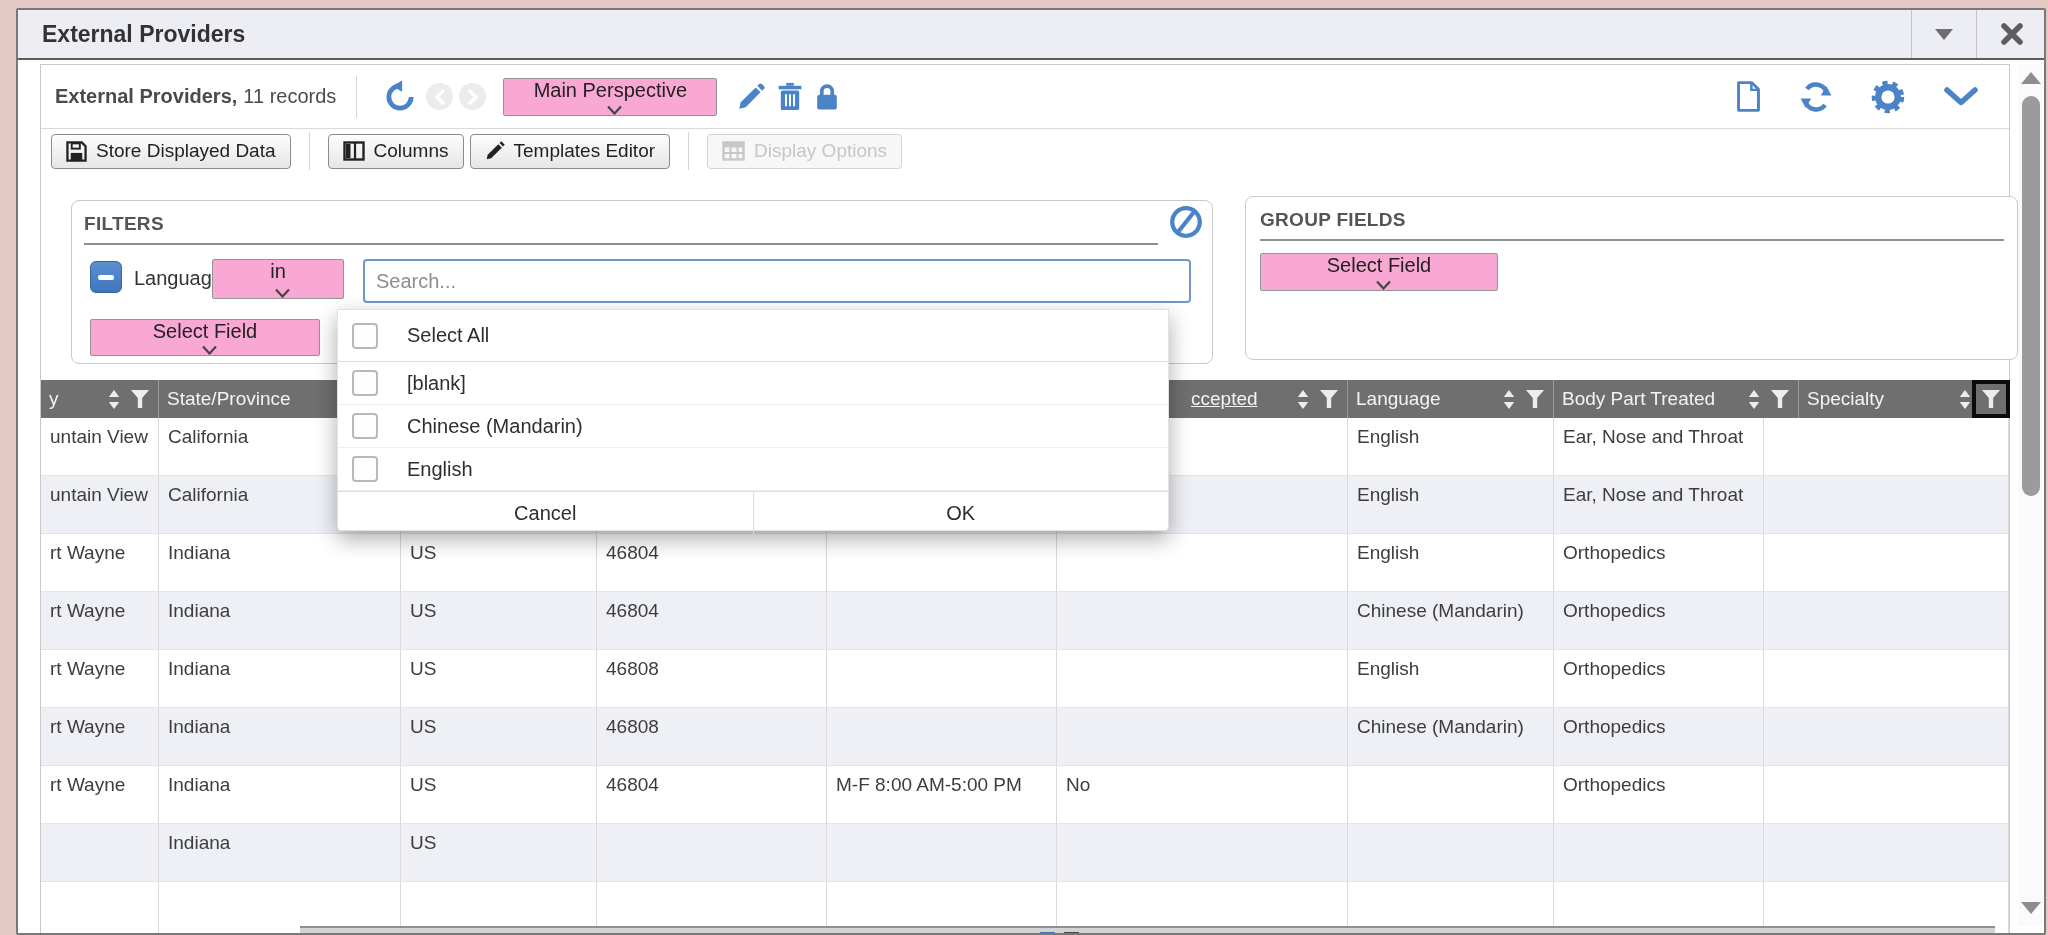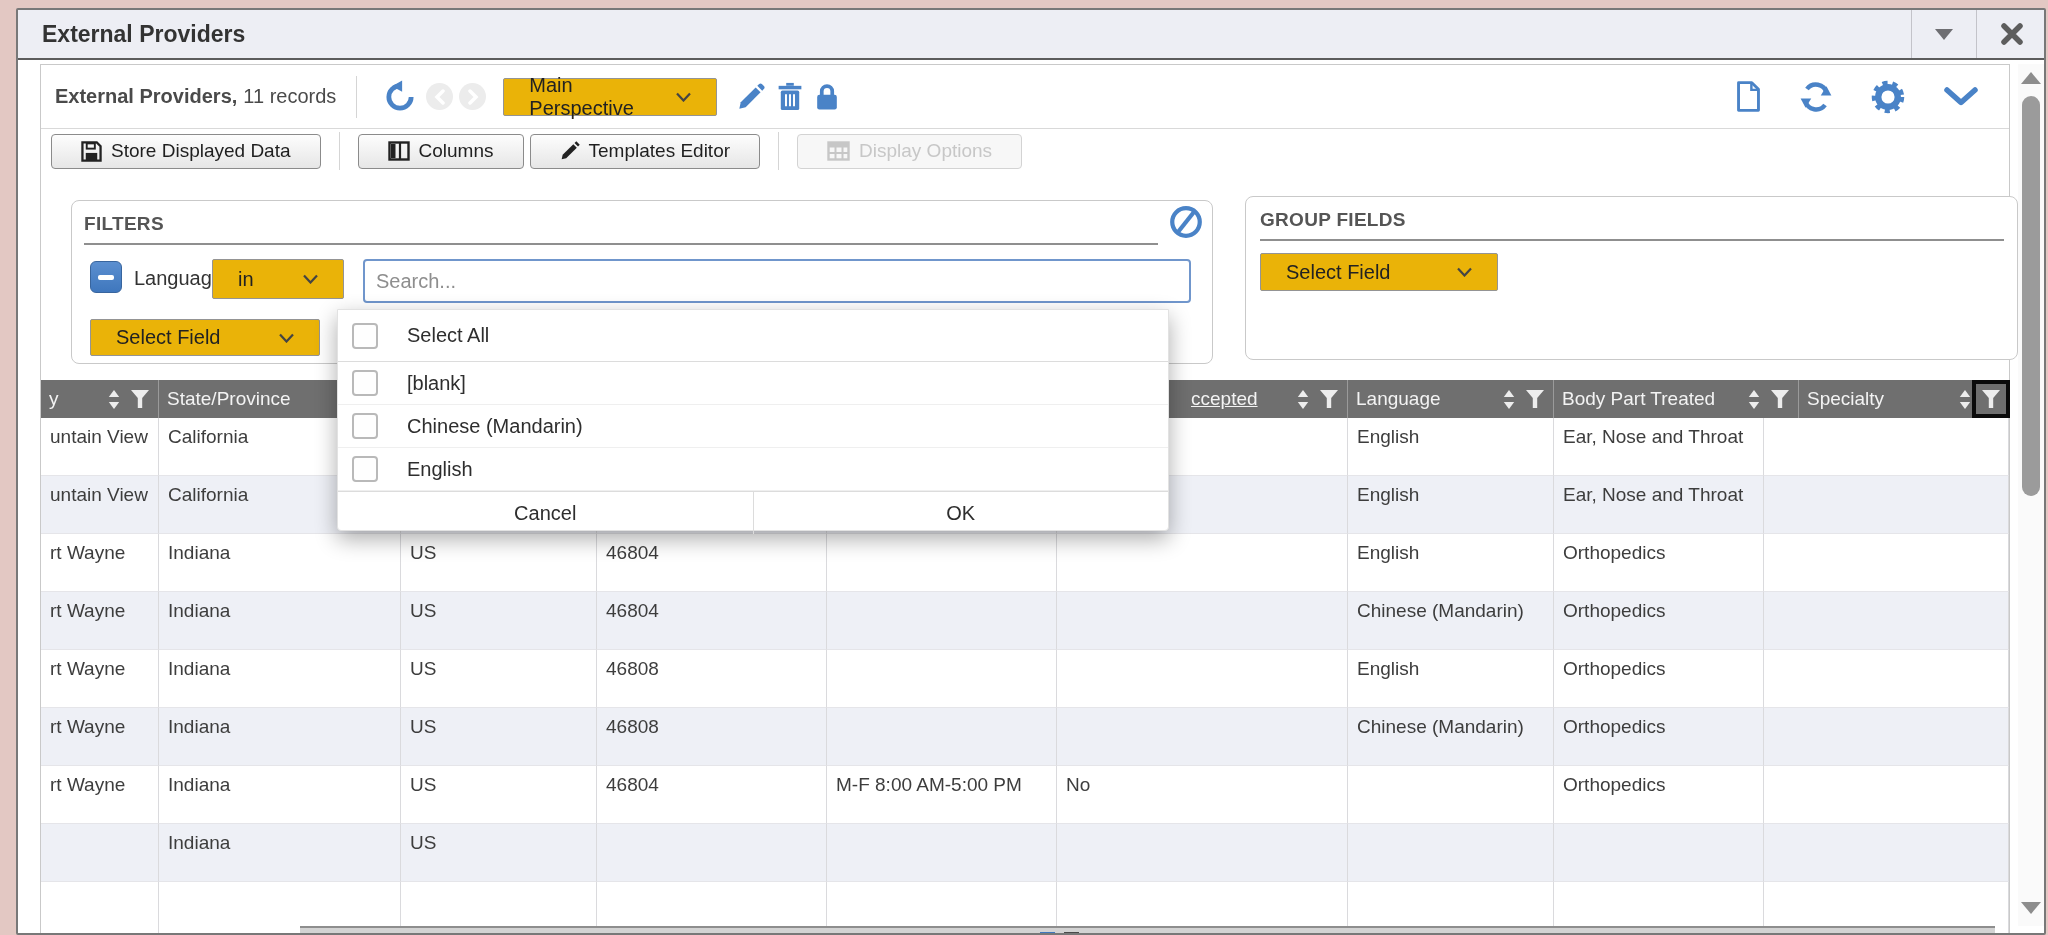--- a/index.html
+++ b/index.html
@@ -21,27 +21,27 @@
   .content { position:relative; width:2026px; height:873px; background:#fff; }
   .main-box { position:absolute; left:22px; top:4px; width:1970px; height:871px; border:1px solid #c9c9c9; border-bottom:none; background:#fff; }
 
   
   .toolbar { height:64px; display:flex; align-items:center; padding:0 14px; border-bottom:1px solid #d9d9d9; }
   .summary { font-size:20px; color:#4a4a4a; white-space:nowrap; }
   .summary b { font-weight:bold; margin-right:6px; }
   .v-div { width:1px; height:42px; background:#d5d5d5; margin:0 20px; }
   .icon-btn { display:inline-flex; align-items:center; justify-content:center; cursor:pointer; margin:0 6px; }
   .circ { width:27px; height:27px; border-radius:50%; background:#ececec; display:inline-flex; align-items:center; justify-content:center; margin:0 3px; }
-  .sel { height:38px; border:1px solid #949494; border-radius:2px; background:#eab308; display:inline-flex; align-items:center; justify-content:space-between; padding:0 25px; font-size:20px; color:#222; cursor:pointer; }
+  .sel { height:38px; border:1px solid #949494; border-radius:2px; background:#f9a8d4; display:inline-flex; align-items:center; justify-content:space-between; padding:0 10px; font-size:20px; color:#222; cursor:pointer;flex-direction:column; }
   .persp-sel { width:214px; margin:0 14px; }
   .tright { margin-left:auto; display:flex; align-items:center; gap:26px; padding-right:10px; }
 
   
   .btnrow { height:44px; display:flex; align-items:center; padding:0 10px; }
-  .pbtn { height:35px; display:inline-flex; align-items:center; gap:9px; padding:0 29px; font-size:19px; color:#1f1f1f;
+  .pbtn { height:35px; display:inline-flex; align-items:center; gap:9px; padding:0 14px; font-size:19px; color:#1f1f1f;
     border:1px solid #8b8b8b; border-radius:4px; background:linear-gradient(#fdfdfd,#e6e6e6); cursor:pointer; white-space:nowrap; }
   .pbtn.disabled { border-color:#d3d3d3; color:#c7c7c7; background:#f7f7f7; cursor:default; }
   .btnrow .v-div { height:38px; margin:0 18px; }
   .gap6 { width:6px; }
 
   
   .fpanel { position:absolute; border:1px solid #c9c9c9; border-radius:8px; background:#fff; }
   .filters-panel { left:30px; top:135px; width:1142px; height:164px; }
   .group-panel  { left:1204px; top:131px; width:773px; height:164px; }
   .panel-h { position:absolute; font-size:19px; font-weight:bold; color:#555; letter-spacing:.3px; }

